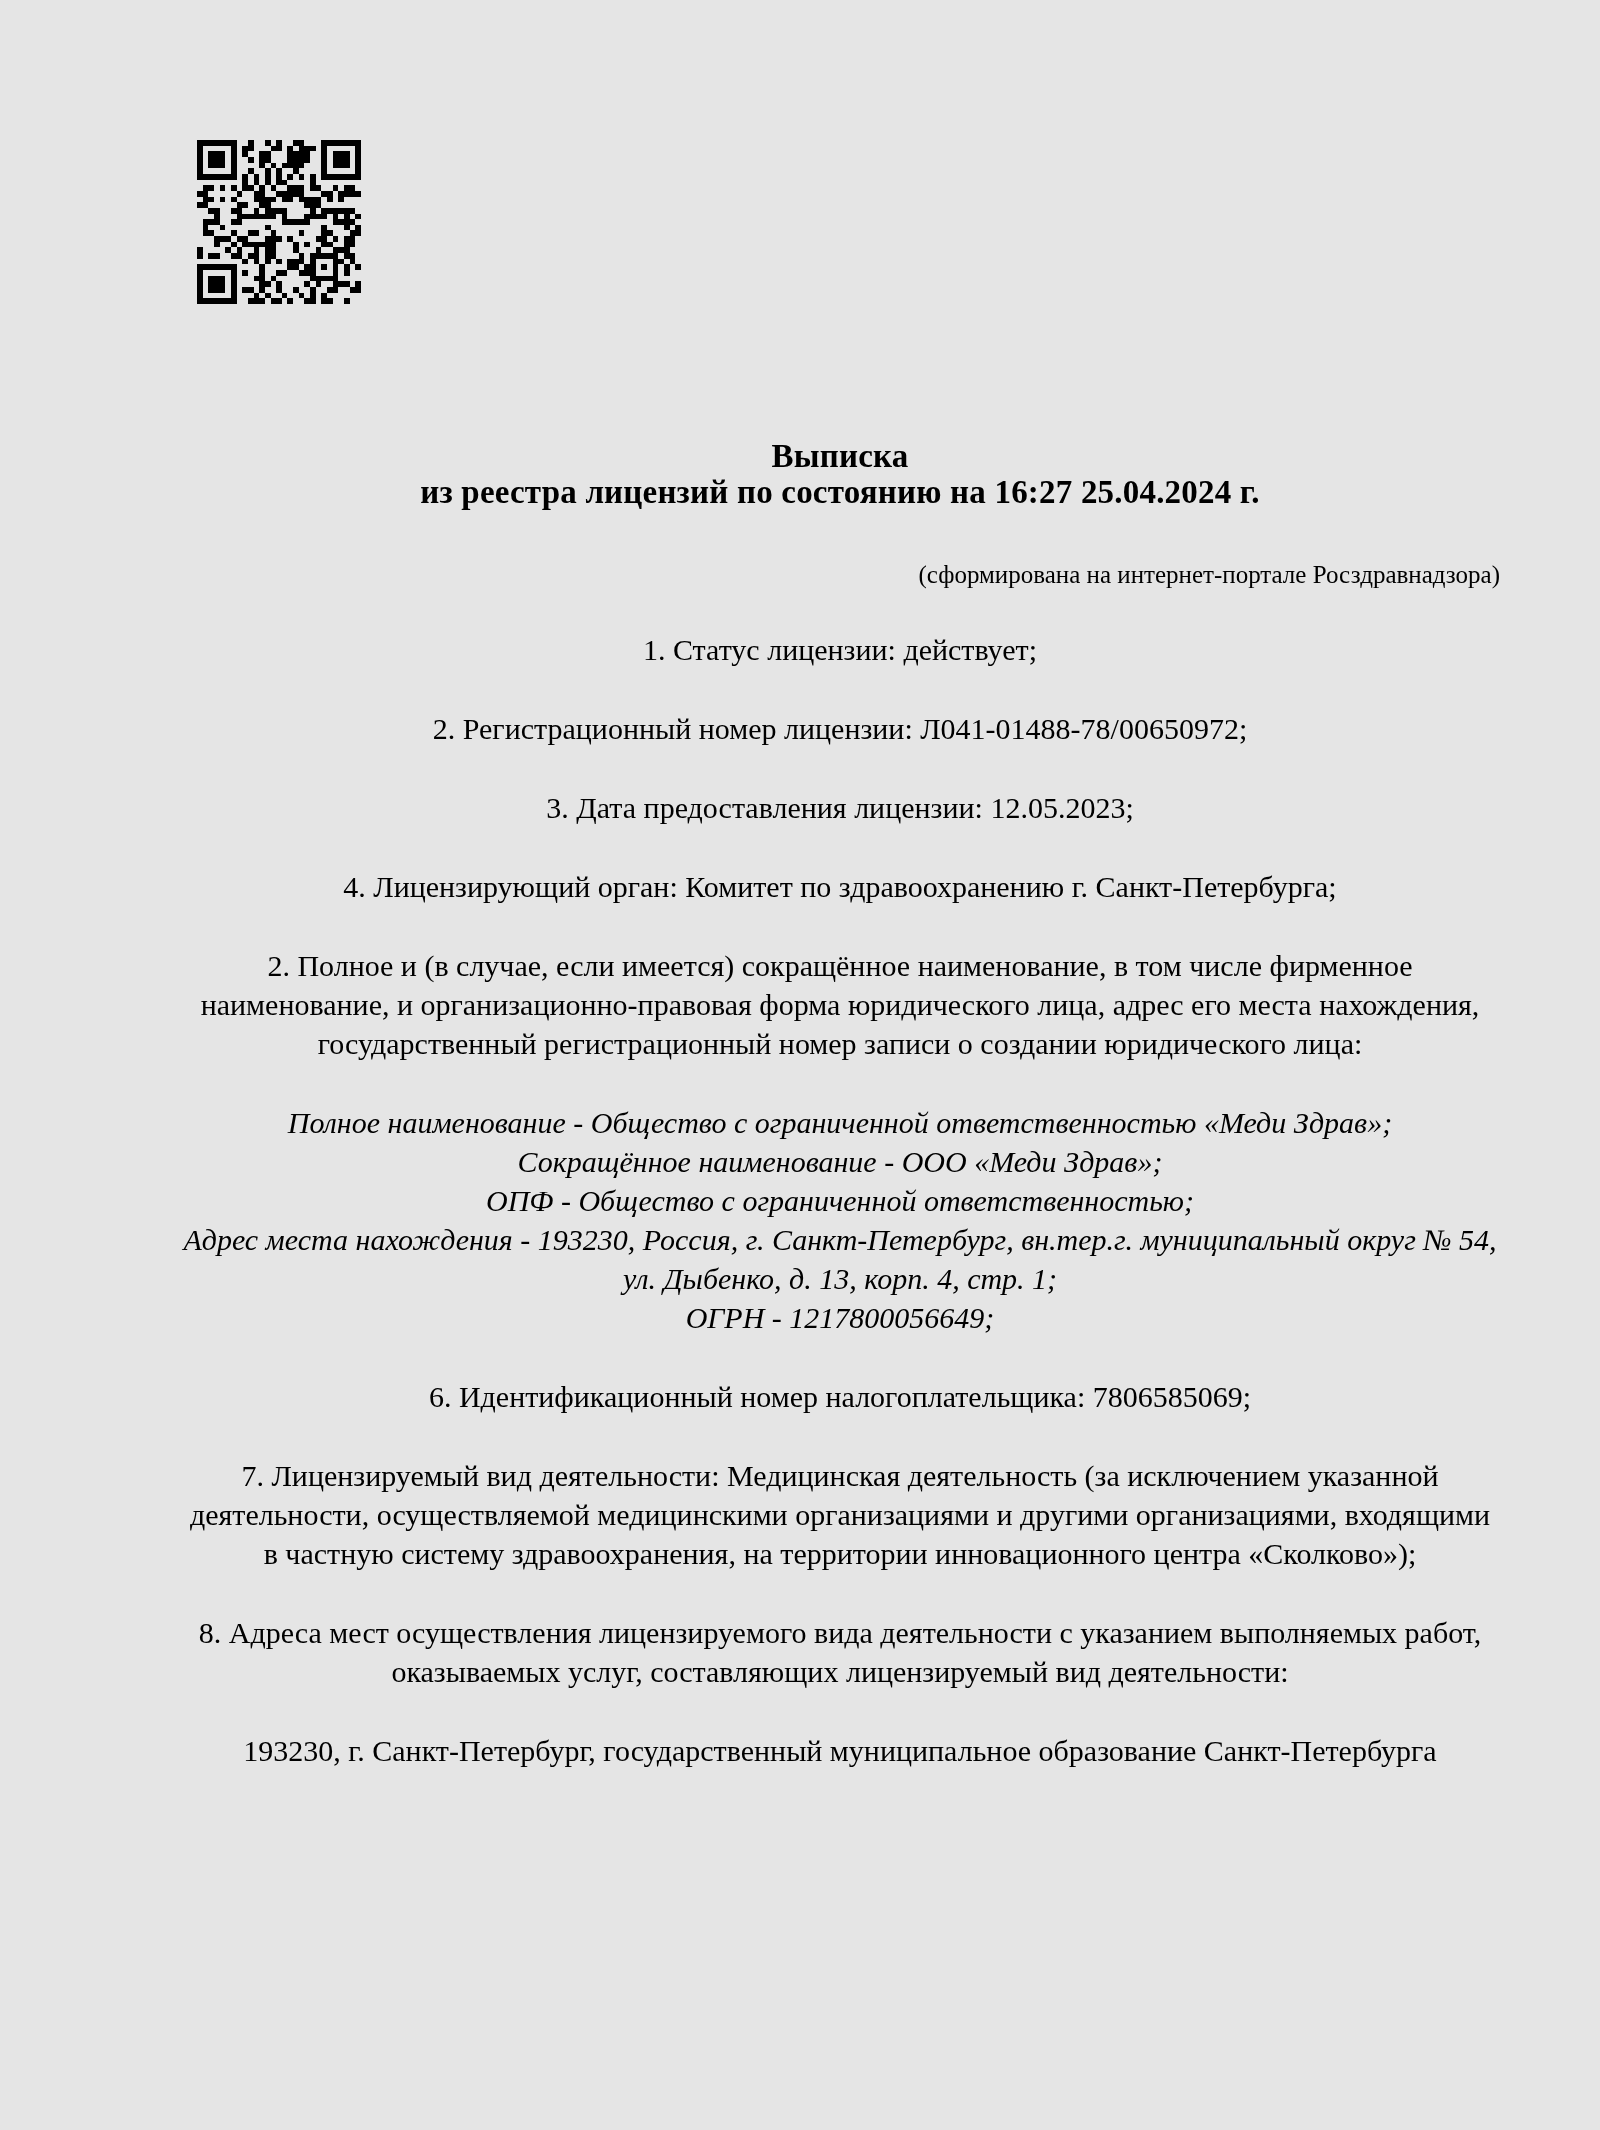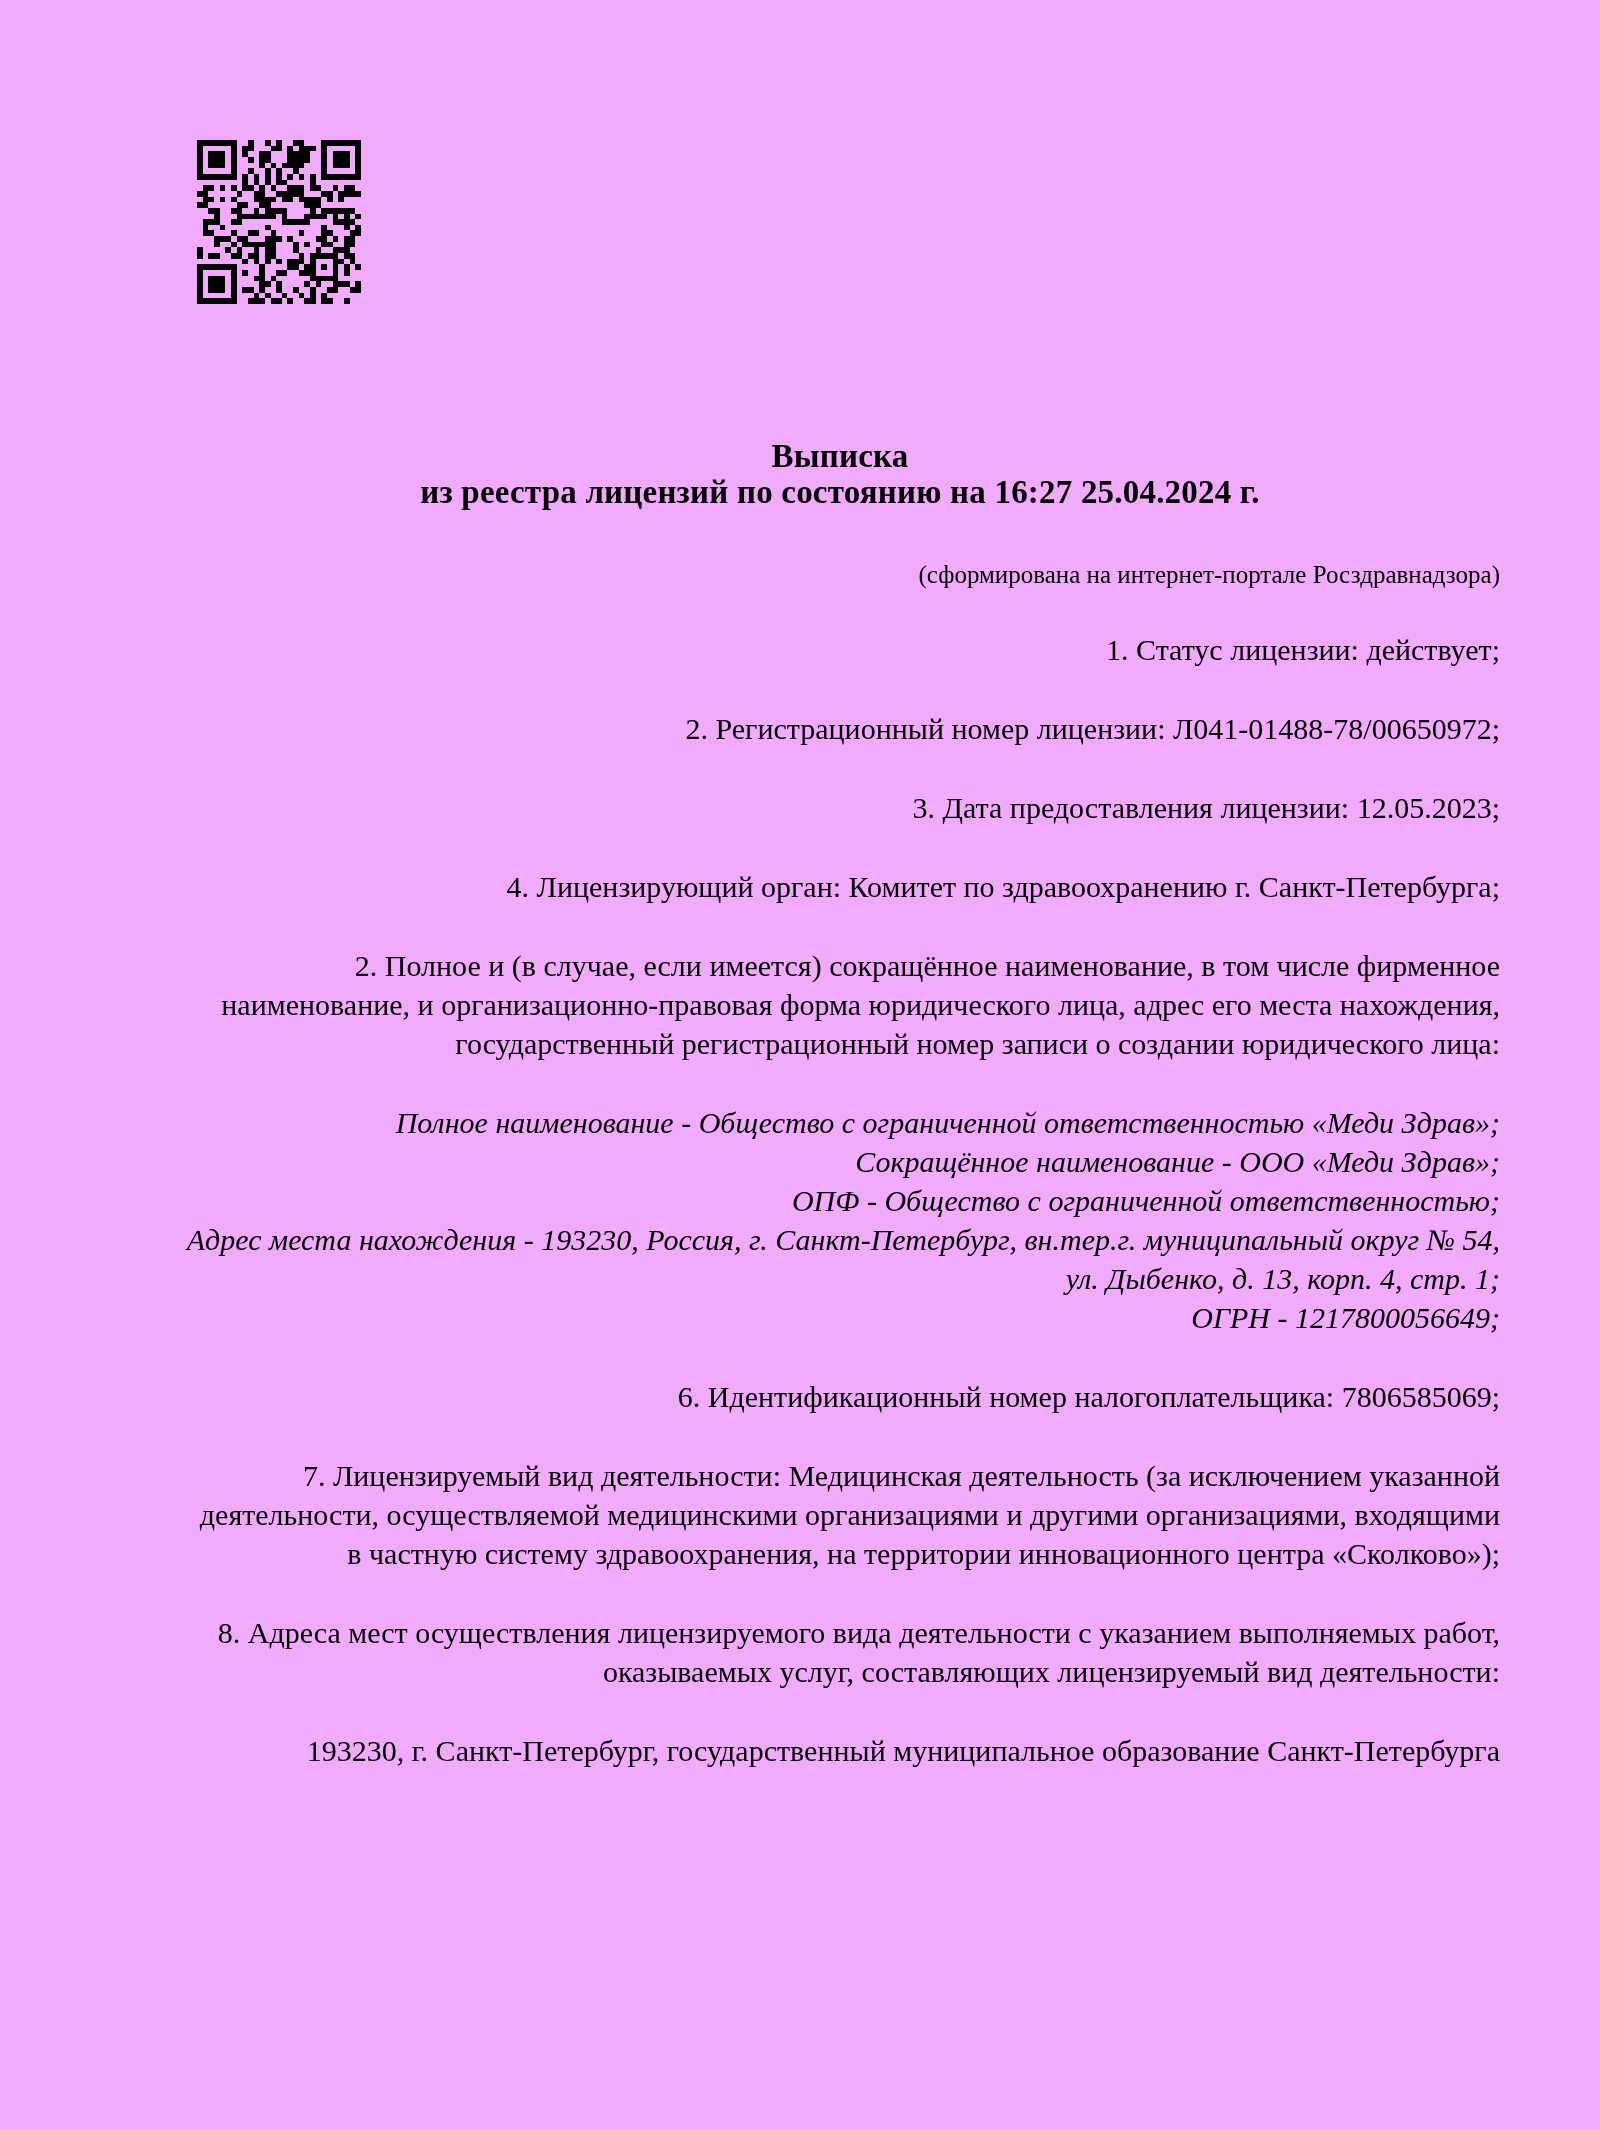--- a/index.html
+++ b/index.html
@@ -1,21 +1,21 @@
 <!DOCTYPE html>
 <html lang="ru"><head>
 <meta charset="utf-8">
 <style>
   html, body { margin: 0; padding: 0; }
   body {
     width: 1600px; height: 2130px;
     background: #ffffff; color: #000000;
     font-family: "Liberation Serif", "DejaVu Serif", serif;
   }
-  .page { position: relative; width: 1600px; height: 2130px; overflow: hidden; background: #f0abfc; }
+  .page { position: relative; width: 1600px; height: 2130px; overflow: hidden; background: #e5e5e5; }
   .qr { position: absolute; left: 197px; top: 140px; width: 164px; height: 164px; }
   .qr svg { display: block; width: 164px; height: 164px; }
   .content { position: absolute; left: 180px; top: 0; width: 1320px; }
   .title-block {
     margin-top: 438px;
     text-align: center;
     font-weight: 700;
     font-size: 33px;
     line-height: 36px;
     letter-spacing: 0.2px;
@@ -23,21 +23,21 @@
   .subtitle {
     margin-top: 50px;
     text-align: right;
     font-size: 25px;
     line-height: 30px;
   }
   .para {
     margin: 40px 0 0 0;
     font-size: 30px;
     line-height: 39px;
-    text-align: right;
+    text-align: center;
   }
   .org-block > div { font-size: 30px; line-height: 39px; font-style: italic; }
 </style>
 </head>
 <body>
 
 <div class="page">
 
   <div class="qr">
     <svg id="qr-svg" viewBox="0 0 29 29" shape-rendering="crispEdges">

